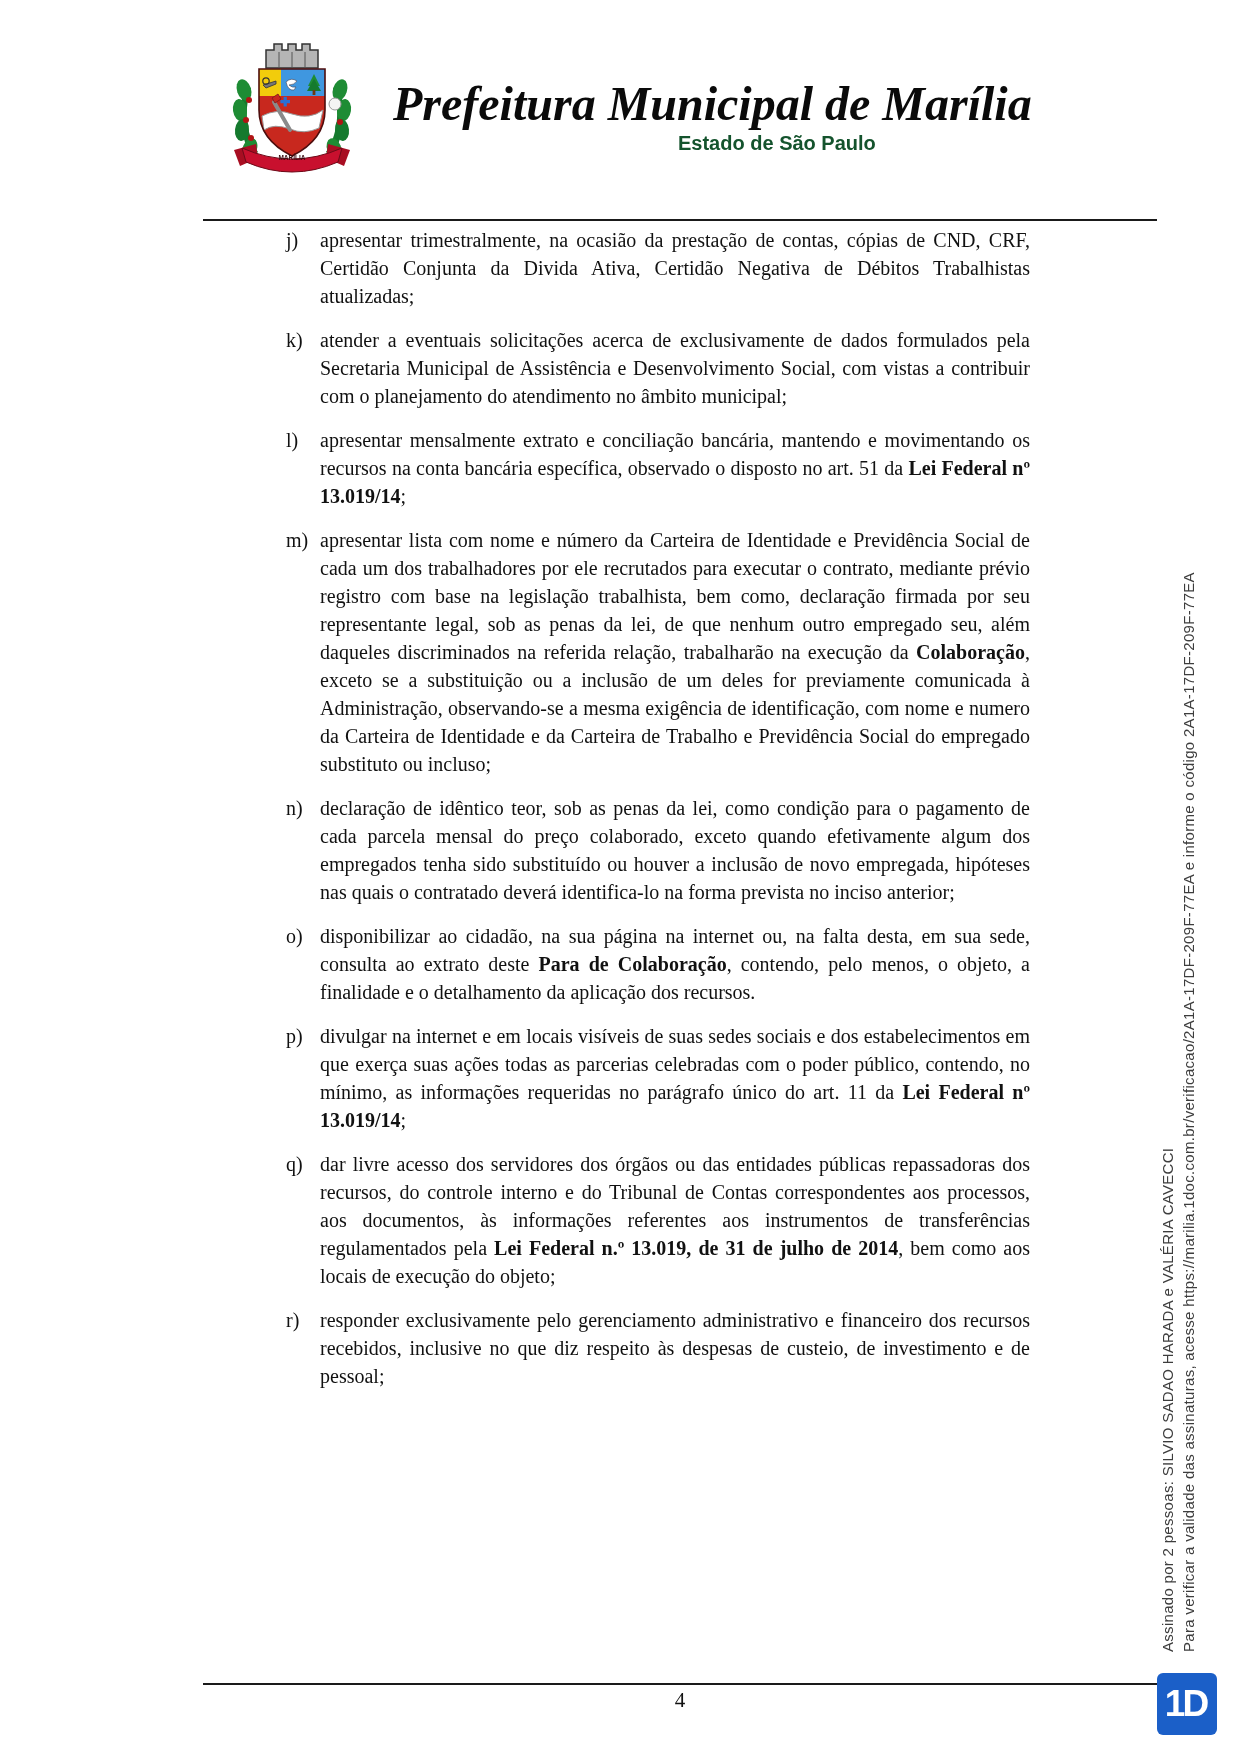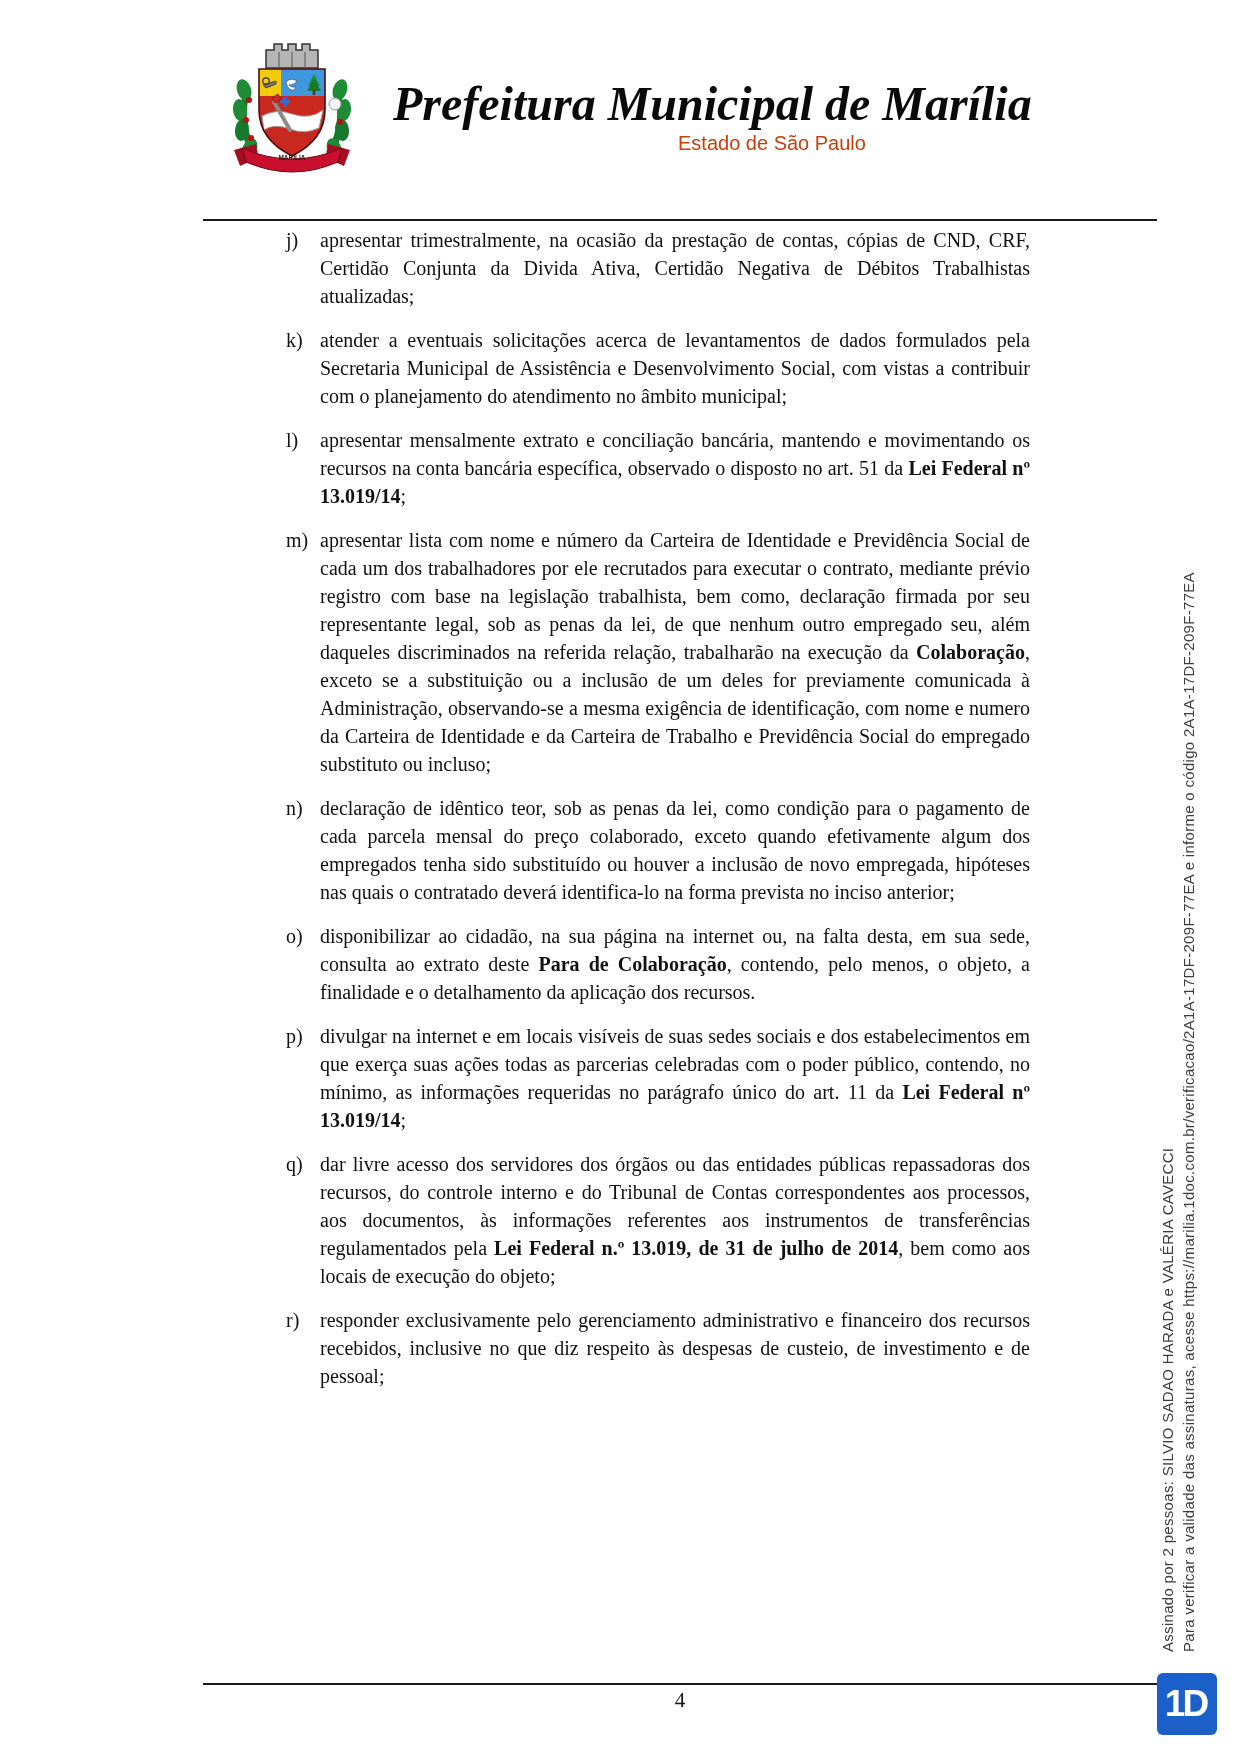--- a/index.html
+++ b/index.html
@@ -16,21 +16,21 @@
   .crest{position:absolute;left:222px;top:38px;width:140px;height:142px;}
   .doc-title{
     position:absolute;left:393px;top:52px;
     font-family:"Liberation Serif", serif;
     font-size:48px;font-weight:bold;font-style:italic;
     white-space:nowrap;color:#0a0a0a;margin-top:24px;
   }
   .doc-subtitle{
     position:absolute;left:678px;top:132px;
     font-family:"Liberation Sans", sans-serif;
-    font-size:20px;font-weight:normal;white-space:nowrap;color:#c2410c;
+    font-size:20px;font-weight:bold;white-space:nowrap;color:#14532d;
   }
   .header-divider{
     position:absolute;left:203px;top:219px;width:954px;height:2px;background:#1a1a1a;
   }
   
   .clauses{
     position:absolute;left:286px;top:226px;width:744px;
     font-size:20px;line-height:28px;
   }
   .clause{position:relative;padding-left:34px;margin-bottom:16px;}
@@ -143,21 +143,21 @@
 
   <div class="clauses">
 
     <div class="clause">
       <span class="clause-label">j)</span>
       <div class="clause-text">apresentar trimestralmente, na ocasião da prestação de contas, cópias de CND, CRF, Certidão Conjunta da Divida Ativa, Certidão Negativa de Débitos Trabalhistas atualizadas;</div>
     </div>
 
     <div class="clause">
       <span class="clause-label">k)</span>
-      <div class="clause-text">atender a eventuais solicitações acerca de levantamentos de dados formulados pela Secretaria Municipal de Assistência e Desenvolvimento Social, com vistas a contribuir com o planejamento do atendimento no âmbito municipal;</div>
+      <div class="clause-text">atender a eventuais solicitações acerca de exclusivamente de dados formulados pela Secretaria Municipal de Assistência e Desenvolvimento Social, com vistas a contribuir com o planejamento do atendimento no âmbito municipal;</div>
     </div>
 
     <div class="clause">
       <span class="clause-label">l)</span>
       <div class="clause-text">apresentar mensalmente extrato e conciliação bancária, mantendo e movimentando os recursos na conta bancária específica, observado o disposto no art. 51 da <strong>Lei Federal nº 13.019/14</strong>;</div>
     </div>
 
     <div class="clause">
       <span class="clause-label">m)</span>
       <div class="clause-text">apresentar lista com nome e número da Carteira de Identidade e Previdência Social de cada um dos trabalhadores por ele recrutados para executar o contrato, mediante prévio registro com base na legislação trabalhista, bem como, declaração firmada por seu representante legal, sob as penas da lei, de que nenhum outro empregado seu, além daqueles discriminados na referida relação, trabalharão na execução da <strong>Colaboração</strong>, exceto se a substituição ou a inclusão de um deles for previamente comunicada à Administração, observando-se a mesma exigência de identificação, com nome e numero da Carteira de Identidade e da Carteira de Trabalho e Previdência Social do empregado substituto ou incluso;</div>

